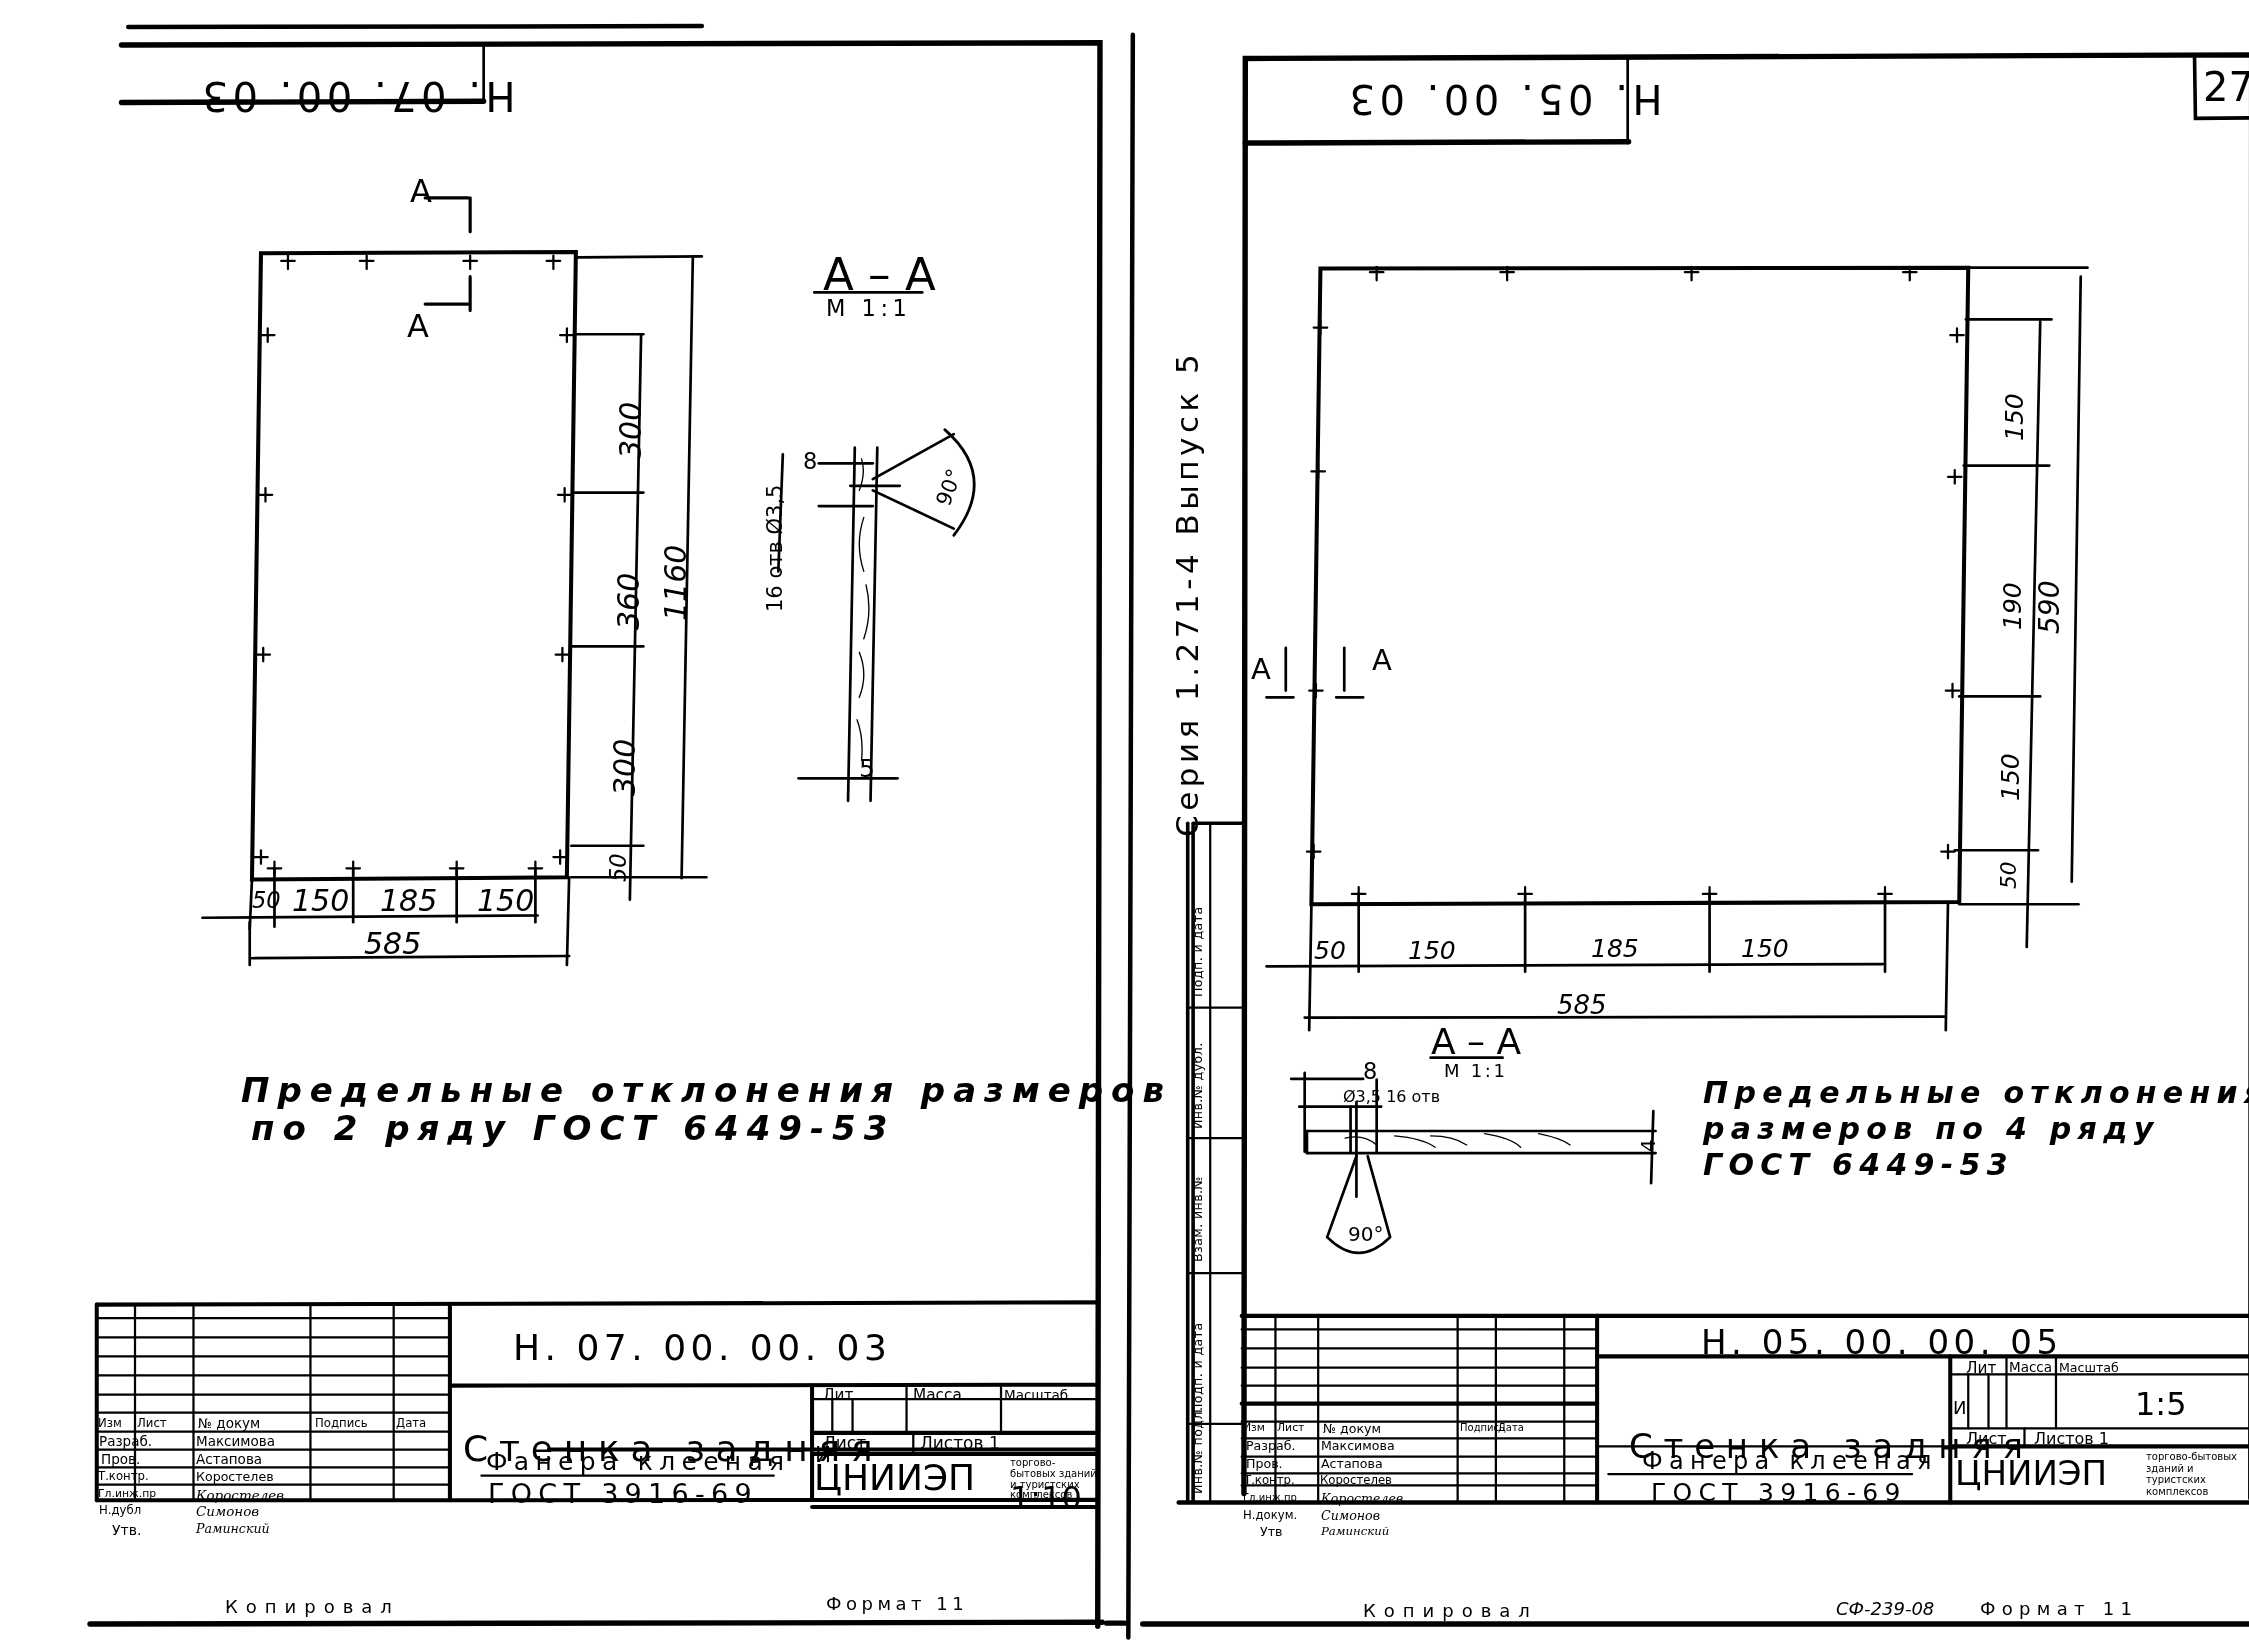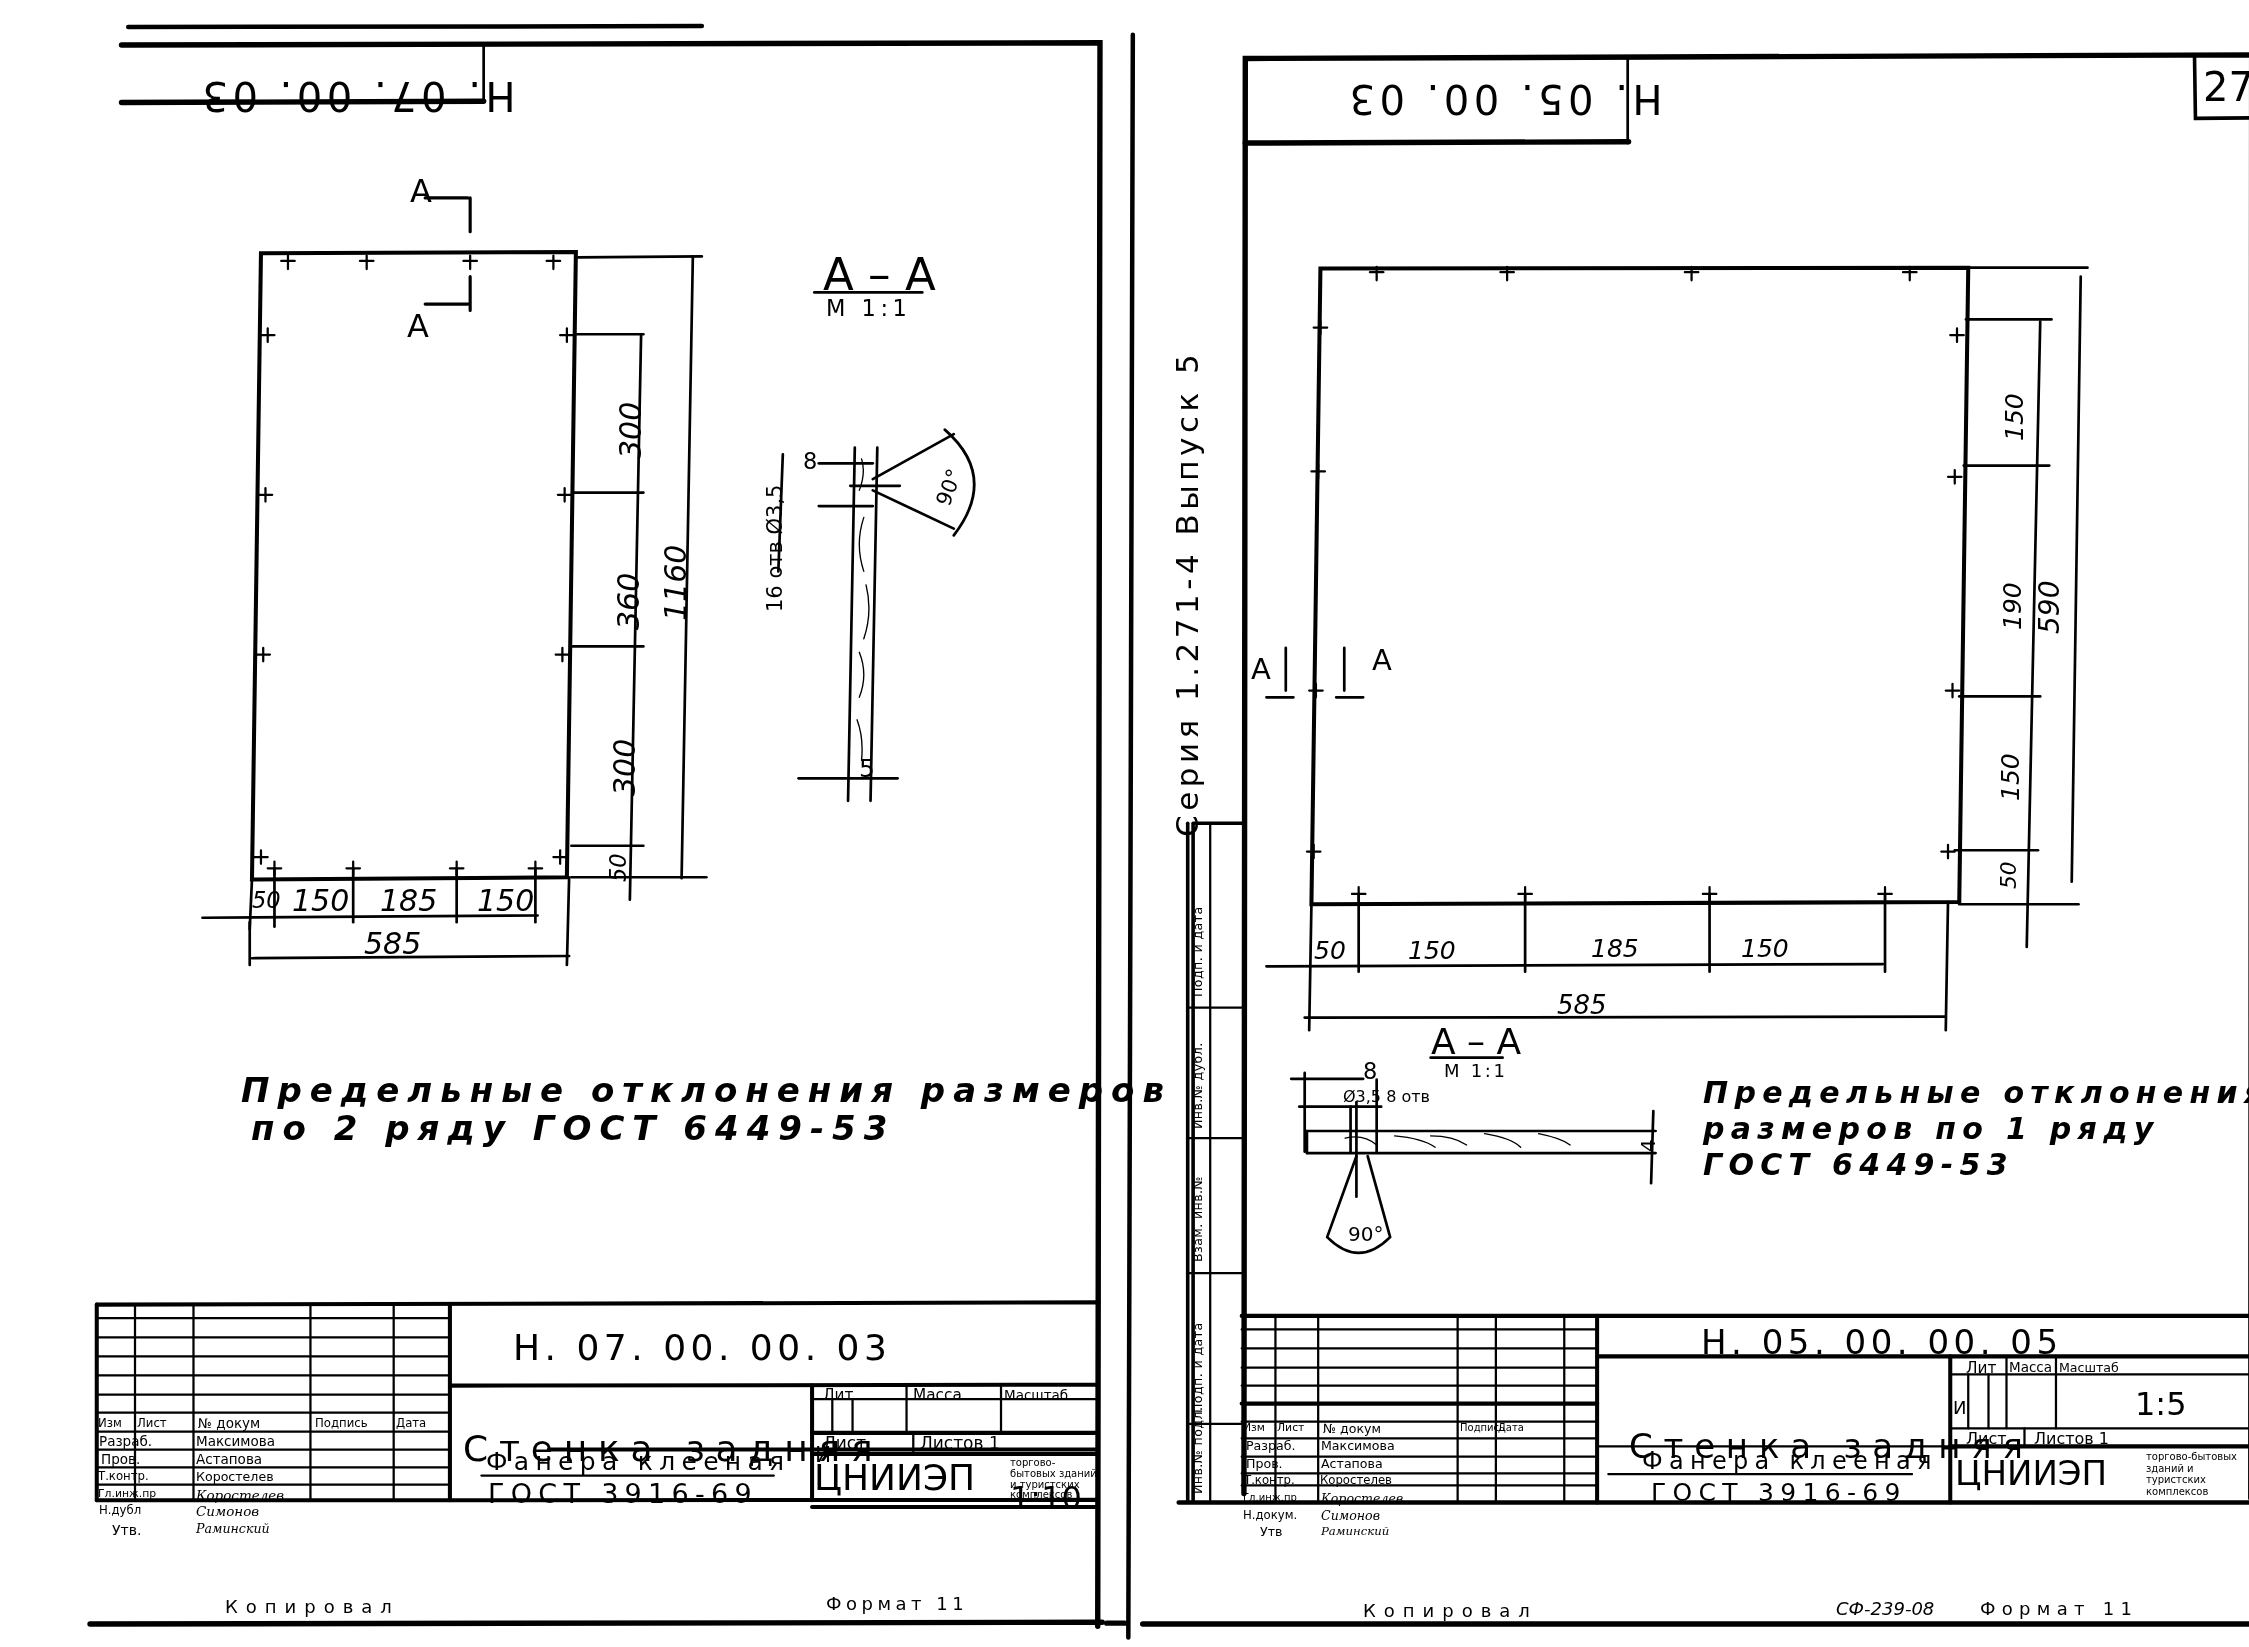--- a/index.html
+++ b/index.html
@@ -311,26 +311,26 @@
 
   <span class="t dim" style="left:1314px;top:938px;font-size:25px;">50</span>
   <span class="t dim" style="left:1408px;top:938px;font-size:25px;">150</span>
   <span class="t dim" style="left:1591px;top:936px;font-size:25px;">185</span>
   <span class="t dim" style="left:1741px;top:936px;font-size:25px;">150</span>
   <span class="t dim" style="left:1557px;top:992px;font-size:26px;">585</span>
 
   <span class="t" style="left:1431px;top:1024px;font-size:36px;">А – А</span>
   <span class="t" style="left:1444px;top:1062px;font-size:18px;letter-spacing:2.7px;">М 1:1</span>
   <span class="t" style="left:1363px;top:1060px;font-size:22.5px;">8</span>
-  <span class="t" style="left:1343px;top:1089px;font-size:16px;">Ø3,5 8 отв</span>
+  <span class="t" style="left:1343px;top:1089px;font-size:16px;">Ø3,5 16 отв</span>
   <span class="t" style="left:1348px;top:1224px;font-size:20px;">90°</span>
   <span class="t v90" style="left:1638px;top:1152px;font-size:20px;">4</span>
 
   <span class="t note" style="left:1703px;top:1078px;font-size:30px;letter-spacing:6.3px;">Предельные отклонения</span>
-  <span class="t note" style="left:1703px;top:1114px;font-size:30px;letter-spacing:6.3px;">размеров по 1 ряду</span>
+  <span class="t note" style="left:1703px;top:1114px;font-size:30px;letter-spacing:6.3px;">размеров по 4 ряду</span>
   <span class="t note" style="left:1703px;top:1150px;font-size:30px;letter-spacing:6.3px;">ГОСТ 6449-53</span>
 
   <div>
     <span class="t big" style="left:1701px;top:1325px;font-size:34px;">Н. 05. 00. 00. 05</span>
     <span class="t ttl" style="left:1629px;top:1429px;font-size:34px;">Стенка задняя</span>
     <span class="t mat" style="left:1642px;top:1449px;font-size:24px;">Фанера клееная</span>
     <span class="t mat" style="left:1651px;top:1480px;font-size:25px;">ГОСТ 3916-69</span>
 
     <span class="cell" style="left:1243px;top:1423px;font-size:10.8px;">Изм</span>
     <span class="cell" style="left:1277px;top:1423px;font-size:10.8px;">Лист</span>

